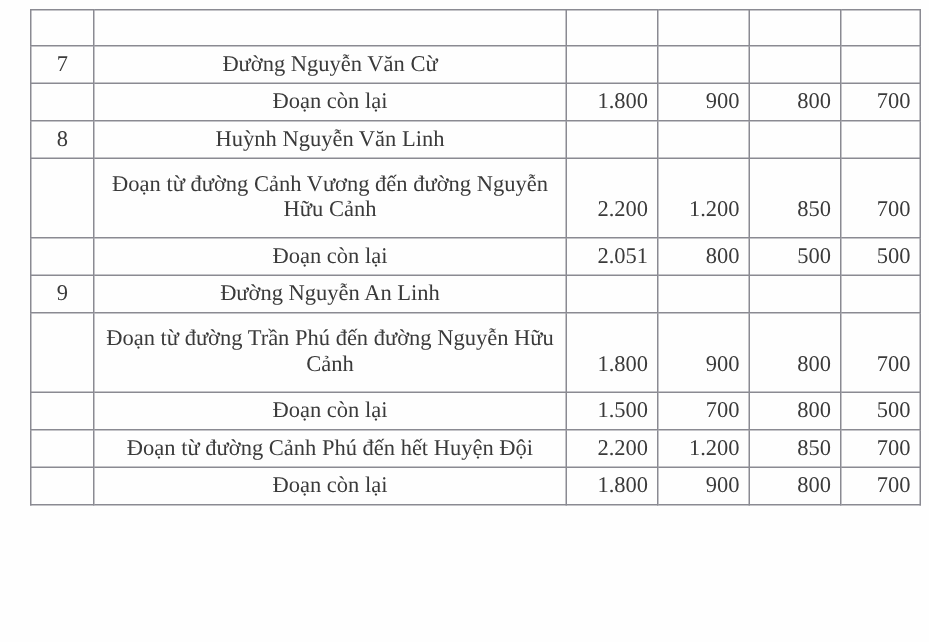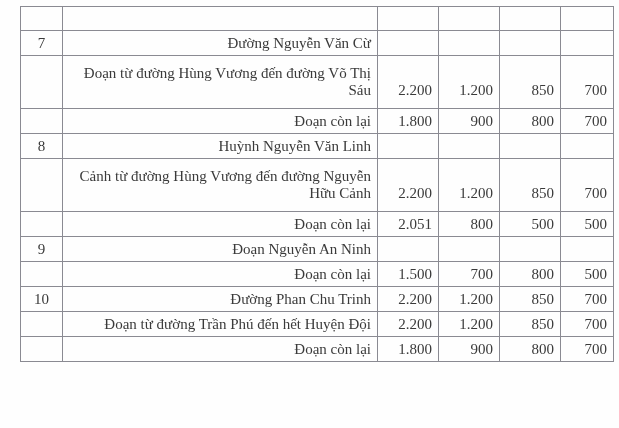--- a/index.html
+++ b/index.html
@@ -13,21 +13,21 @@
     table-layout: fixed;
   }
   table.price-table td {
     border: 1px solid #8a8a92;
     padding: 0 6px;
     vertical-align: middle;
     line-height: 17px;
     overflow: hidden;
   }
   td.stt { text-align: center; width: 29px; }
-  td.name { text-align: right; width: 302px; padding-left: 7px; }
+  td.name { text-align: center; width: 302px; padding-left: 7px; }
   td.num { text-align: right; padding-right: 4px; }
   td.c1 { width: 48px; }
   td.c2 { width: 48px; }
   td.c3 { width: 48px; }
   td.c4 { width: 40px; }
   tr.h-blank td { height: 23px; }
   tr.h1 td { height: 24px; }
   tr.h2 td { height: 43px; }
   tr.h2 td.num { vertical-align: bottom; padding-bottom: 9px; }
 </style>
@@ -46,87 +46,79 @@
         <td class="num c4"></td>
       </tr>
       <tr class="h1">
         <td class="stt">7</td>
         <td class="name">Đường Nguyễn Văn Cừ</td>
         <td class="num c1"></td>
         <td class="num c2"></td>
         <td class="num c3"></td>
         <td class="num c4"></td>
       </tr>
-      <tr class="h2">
-        <td class="stt"></td>
-        <td class="name">Đoạn từ đường Hùng Vương đến đường Võ Thị Sáu</td>
-        <td class="num c1">2.200</td>
-        <td class="num c2">1.200</td>
-        <td class="num c3">850</td>
-        <td class="num c4">700</td>
-      </tr>
       <tr class="h1">
         <td class="stt"></td>
         <td class="name">Đoạn còn lại</td>
         <td class="num c1">1.800</td>
         <td class="num c2">900</td>
         <td class="num c3">800</td>
         <td class="num c4">700</td>
       </tr>
       <tr class="h1">
         <td class="stt">8</td>
         <td class="name">Huỳnh Nguyễn Văn Linh</td>
         <td class="num c1"></td>
         <td class="num c2"></td>
         <td class="num c3"></td>
         <td class="num c4"></td>
       </tr>
       <tr class="h2">
         <td class="stt"></td>
-        <td class="name">Cảnh từ đường Hùng Vương đến đường Nguyễn Hữu Cảnh</td>
+        <td class="name">Đoạn từ đường Cảnh Vương đến đường Nguyễn Hữu Cảnh</td>
         <td class="num c1">2.200</td>
         <td class="num c2">1.200</td>
         <td class="num c3">850</td>
         <td class="num c4">700</td>
       </tr>
       <tr class="h1">
         <td class="stt"></td>
         <td class="name">Đoạn còn lại</td>
         <td class="num c1">2.051</td>
         <td class="num c2">800</td>
         <td class="num c3">500</td>
         <td class="num c4">500</td>
       </tr>
       <tr class="h1">
         <td class="stt">9</td>
-        <td class="name">Đoạn Nguyễn An Ninh</td>
+        <td class="name">Đường Nguyễn An Linh</td>
         <td class="num c1"></td>
         <td class="num c2"></td>
         <td class="num c3"></td>
         <td class="num c4"></td>
+      </tr>
+      <tr class="h2">
+        <td class="stt"></td>
+        <td class="name">Đoạn từ đường Trần Phú đến đường Nguyễn Hữu Cảnh</td>
+        <td class="num c1">1.800</td>
+        <td class="num c2">900</td>
+        <td class="num c3">800</td>
+        <td class="num c4">700</td>
       </tr>
       <tr class="h1">
         <td class="stt"></td>
         <td class="name">Đoạn còn lại</td>
         <td class="num c1">1.500</td>
         <td class="num c2">700</td>
         <td class="num c3">800</td>
         <td class="num c4">500</td>
       </tr>
       <tr class="h1">
-        <td class="stt">10</td>
-        <td class="name">Đường Phan Chu Trinh</td>
-        <td class="num c1">2.200</td>
-        <td class="num c2">1.200</td>
-        <td class="num c3">850</td>
-        <td class="num c4">700</td>
-      </tr>
-      <tr class="h1">
         <td class="stt"></td>
-        <td class="name">Đoạn từ đường Trần Phú đến hết Huyện Đội</td>
+        <td class="name">Đoạn từ đường Cảnh Phú đến hết Huyện Đội</td>
         <td class="num c1">2.200</td>
         <td class="num c2">1.200</td>
         <td class="num c3">850</td>
         <td class="num c4">700</td>
       </tr>
       <tr class="h1">
         <td class="stt"></td>
         <td class="name">Đoạn còn lại</td>
         <td class="num c1">1.800</td>
         <td class="num c2">900</td>

